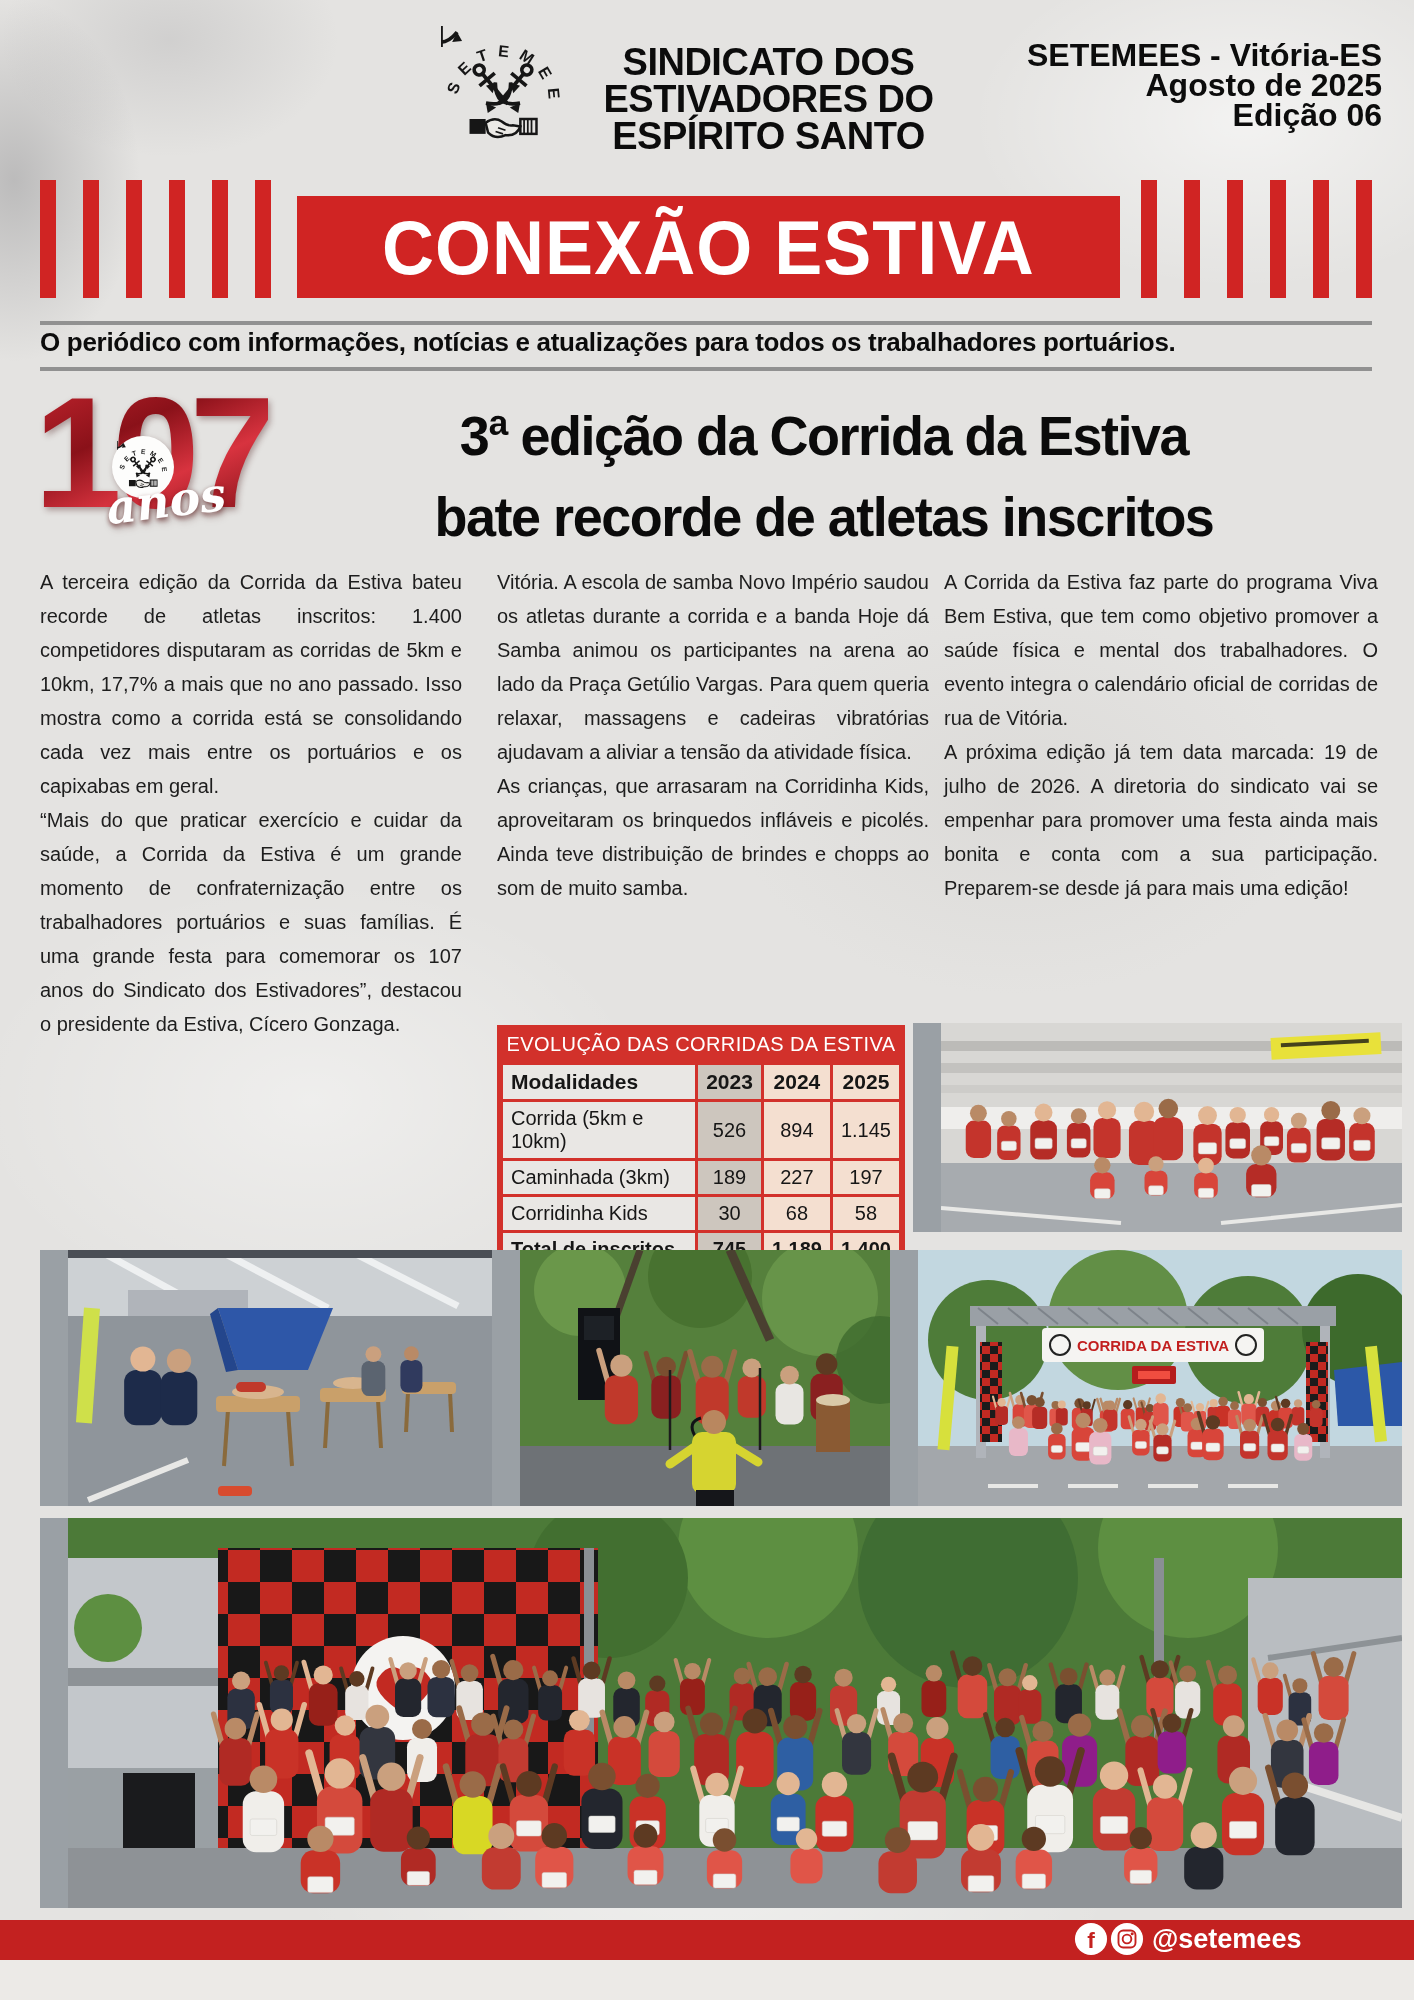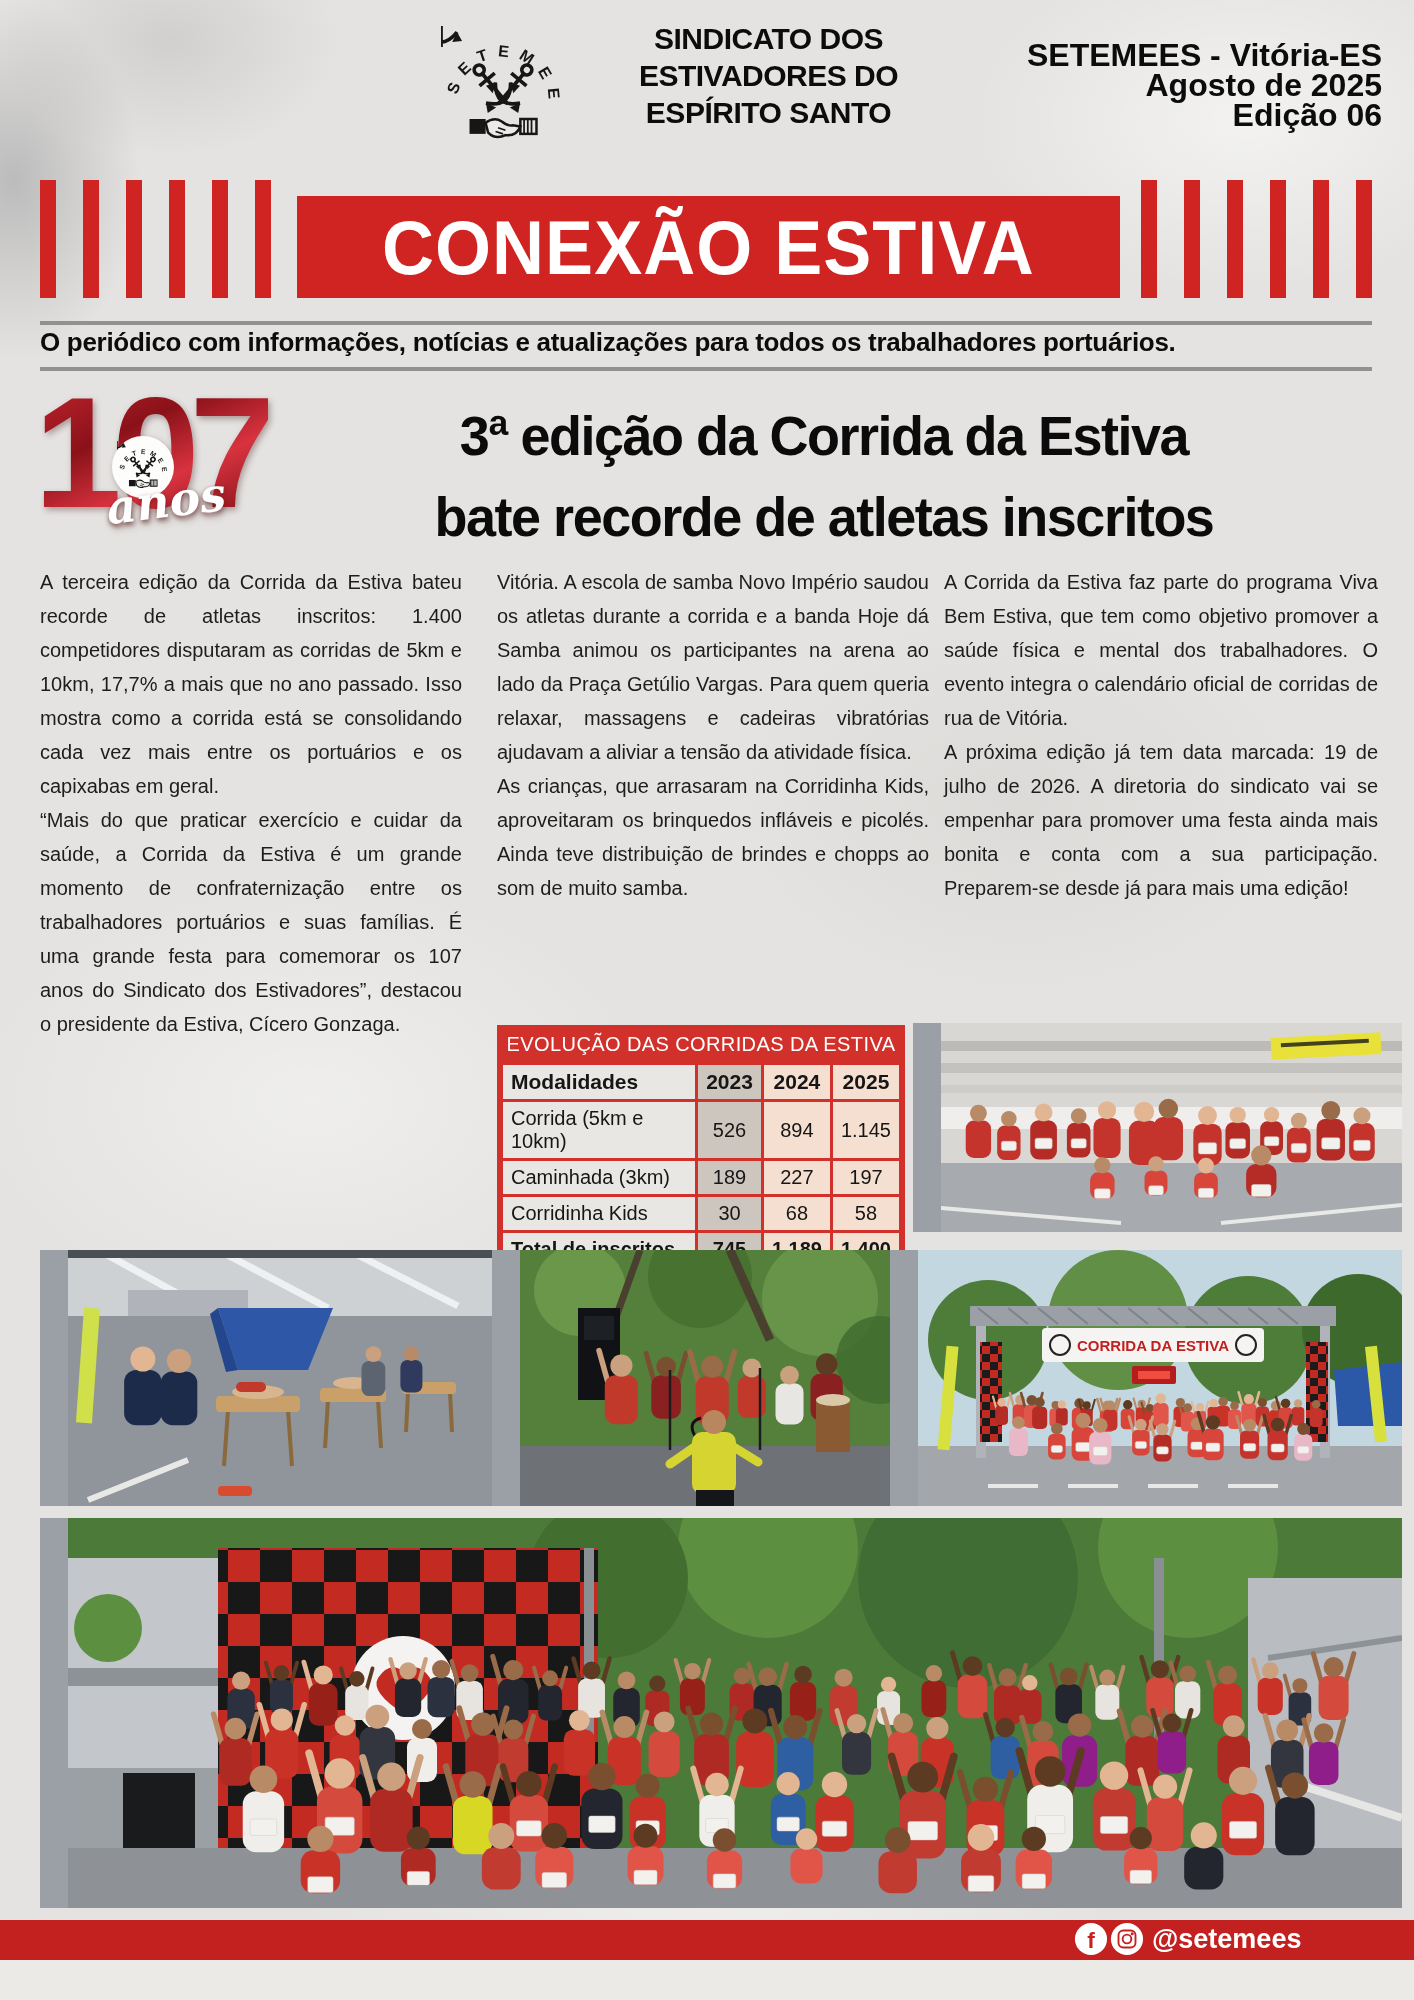--- a/index.html
+++ b/index.html
@@ -14,22 +14,22 @@
       radial-gradient(260px 180px at 12% 2%, rgba(120,120,125,.18), transparent 65%),
       radial-gradient(420px 260px at 88% 6%, rgba(255,255,255,.55), transparent 65%),
       radial-gradient(520px 340px at 22% 55%, rgba(255,255,255,.40), transparent 65%),
       radial-gradient(440px 300px at 72% 40%, rgba(205,203,200,.35), transparent 65%),
       radial-gradient(600px 400px at 50% 92%, rgba(255,255,255,.45), transparent 70%),
       #e4e3e1;
   }
   .abs{position:absolute;}
   
   .emblem{left:436px; top:26px; width:134px; height:124px;}
-  .org-title{left:596px; top:20px; width:345px; text-align:center;
-    font-weight:bold; font-size:30px; line-height:37px; letter-spacing:-.5px; color:#0c0c0c;}
+  .org-title{left:596px; top:44px; width:345px; text-align:center;
+    font-weight:bold; font-size:38px; line-height:37px; letter-spacing:-.5px; color:#0c0c0c;}
   .issue-info{right:32px; top:40px; text-align:right;
     font-weight:bold; font-size:32px; line-height:30px; color:#0c0c0c;}
   
   .banner-row{left:40px; top:180px; width:1334px; height:118px; display:flex;}
   .sgroup{display:flex; gap:27px;}
   .stripe{width:16px; height:118px; background:var(--red);}
   .banner-main{width:823px; margin:16px 21px 0 26px; background:var(--red);
     display:flex; align-items:center; justify-content:center;}
   .banner-main .t{color:#fff; font-weight:bold; font-size:72px; letter-spacing:1px;
     transform:scaleY(1.06); white-space:nowrap;}

